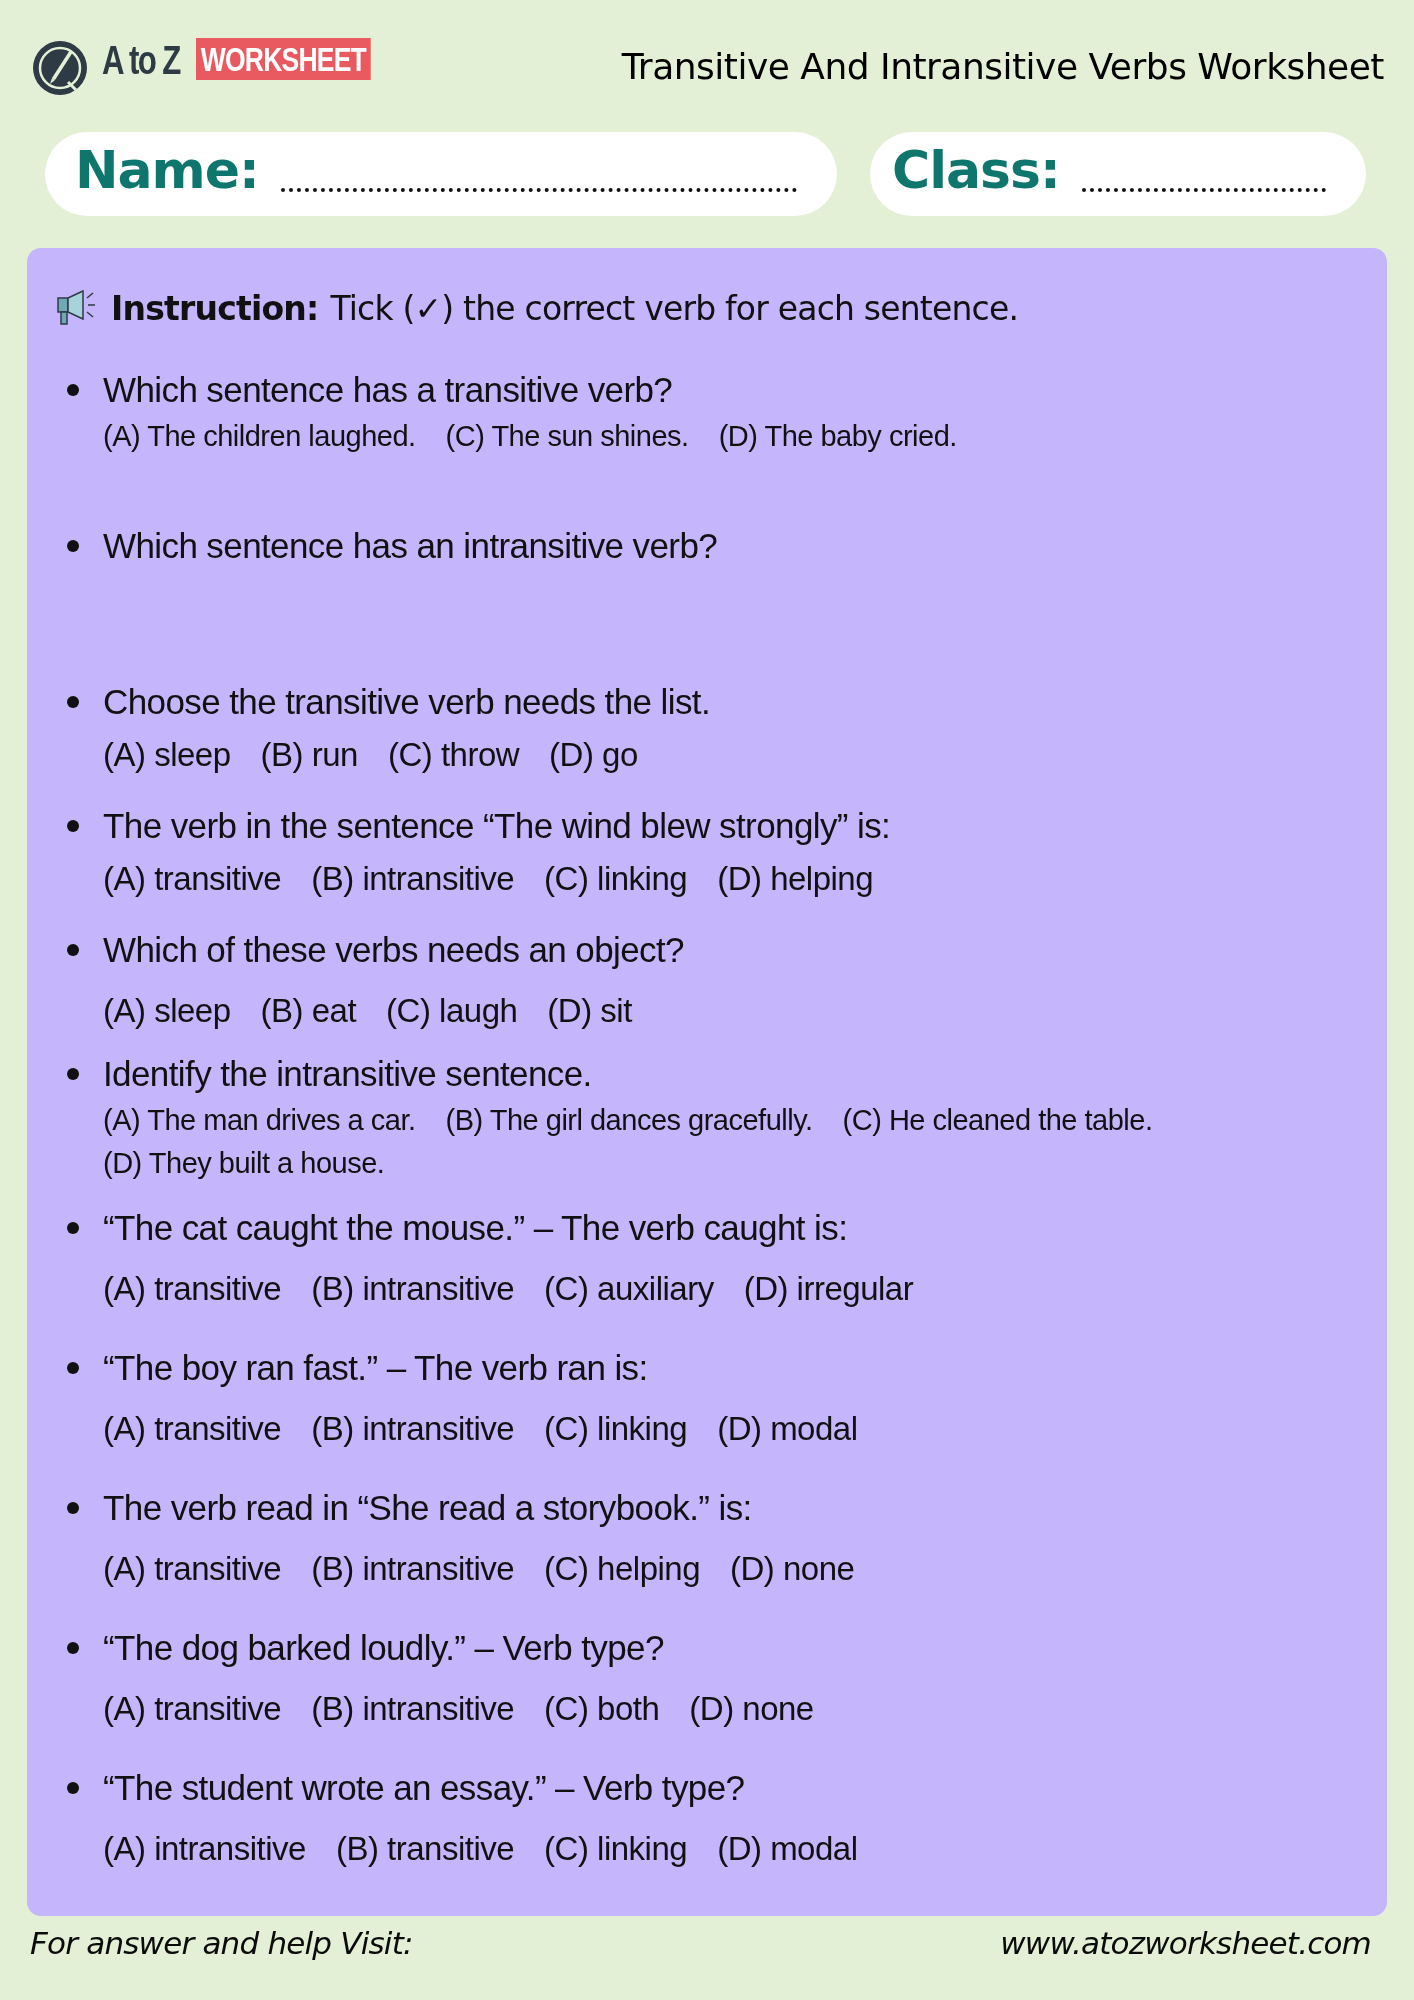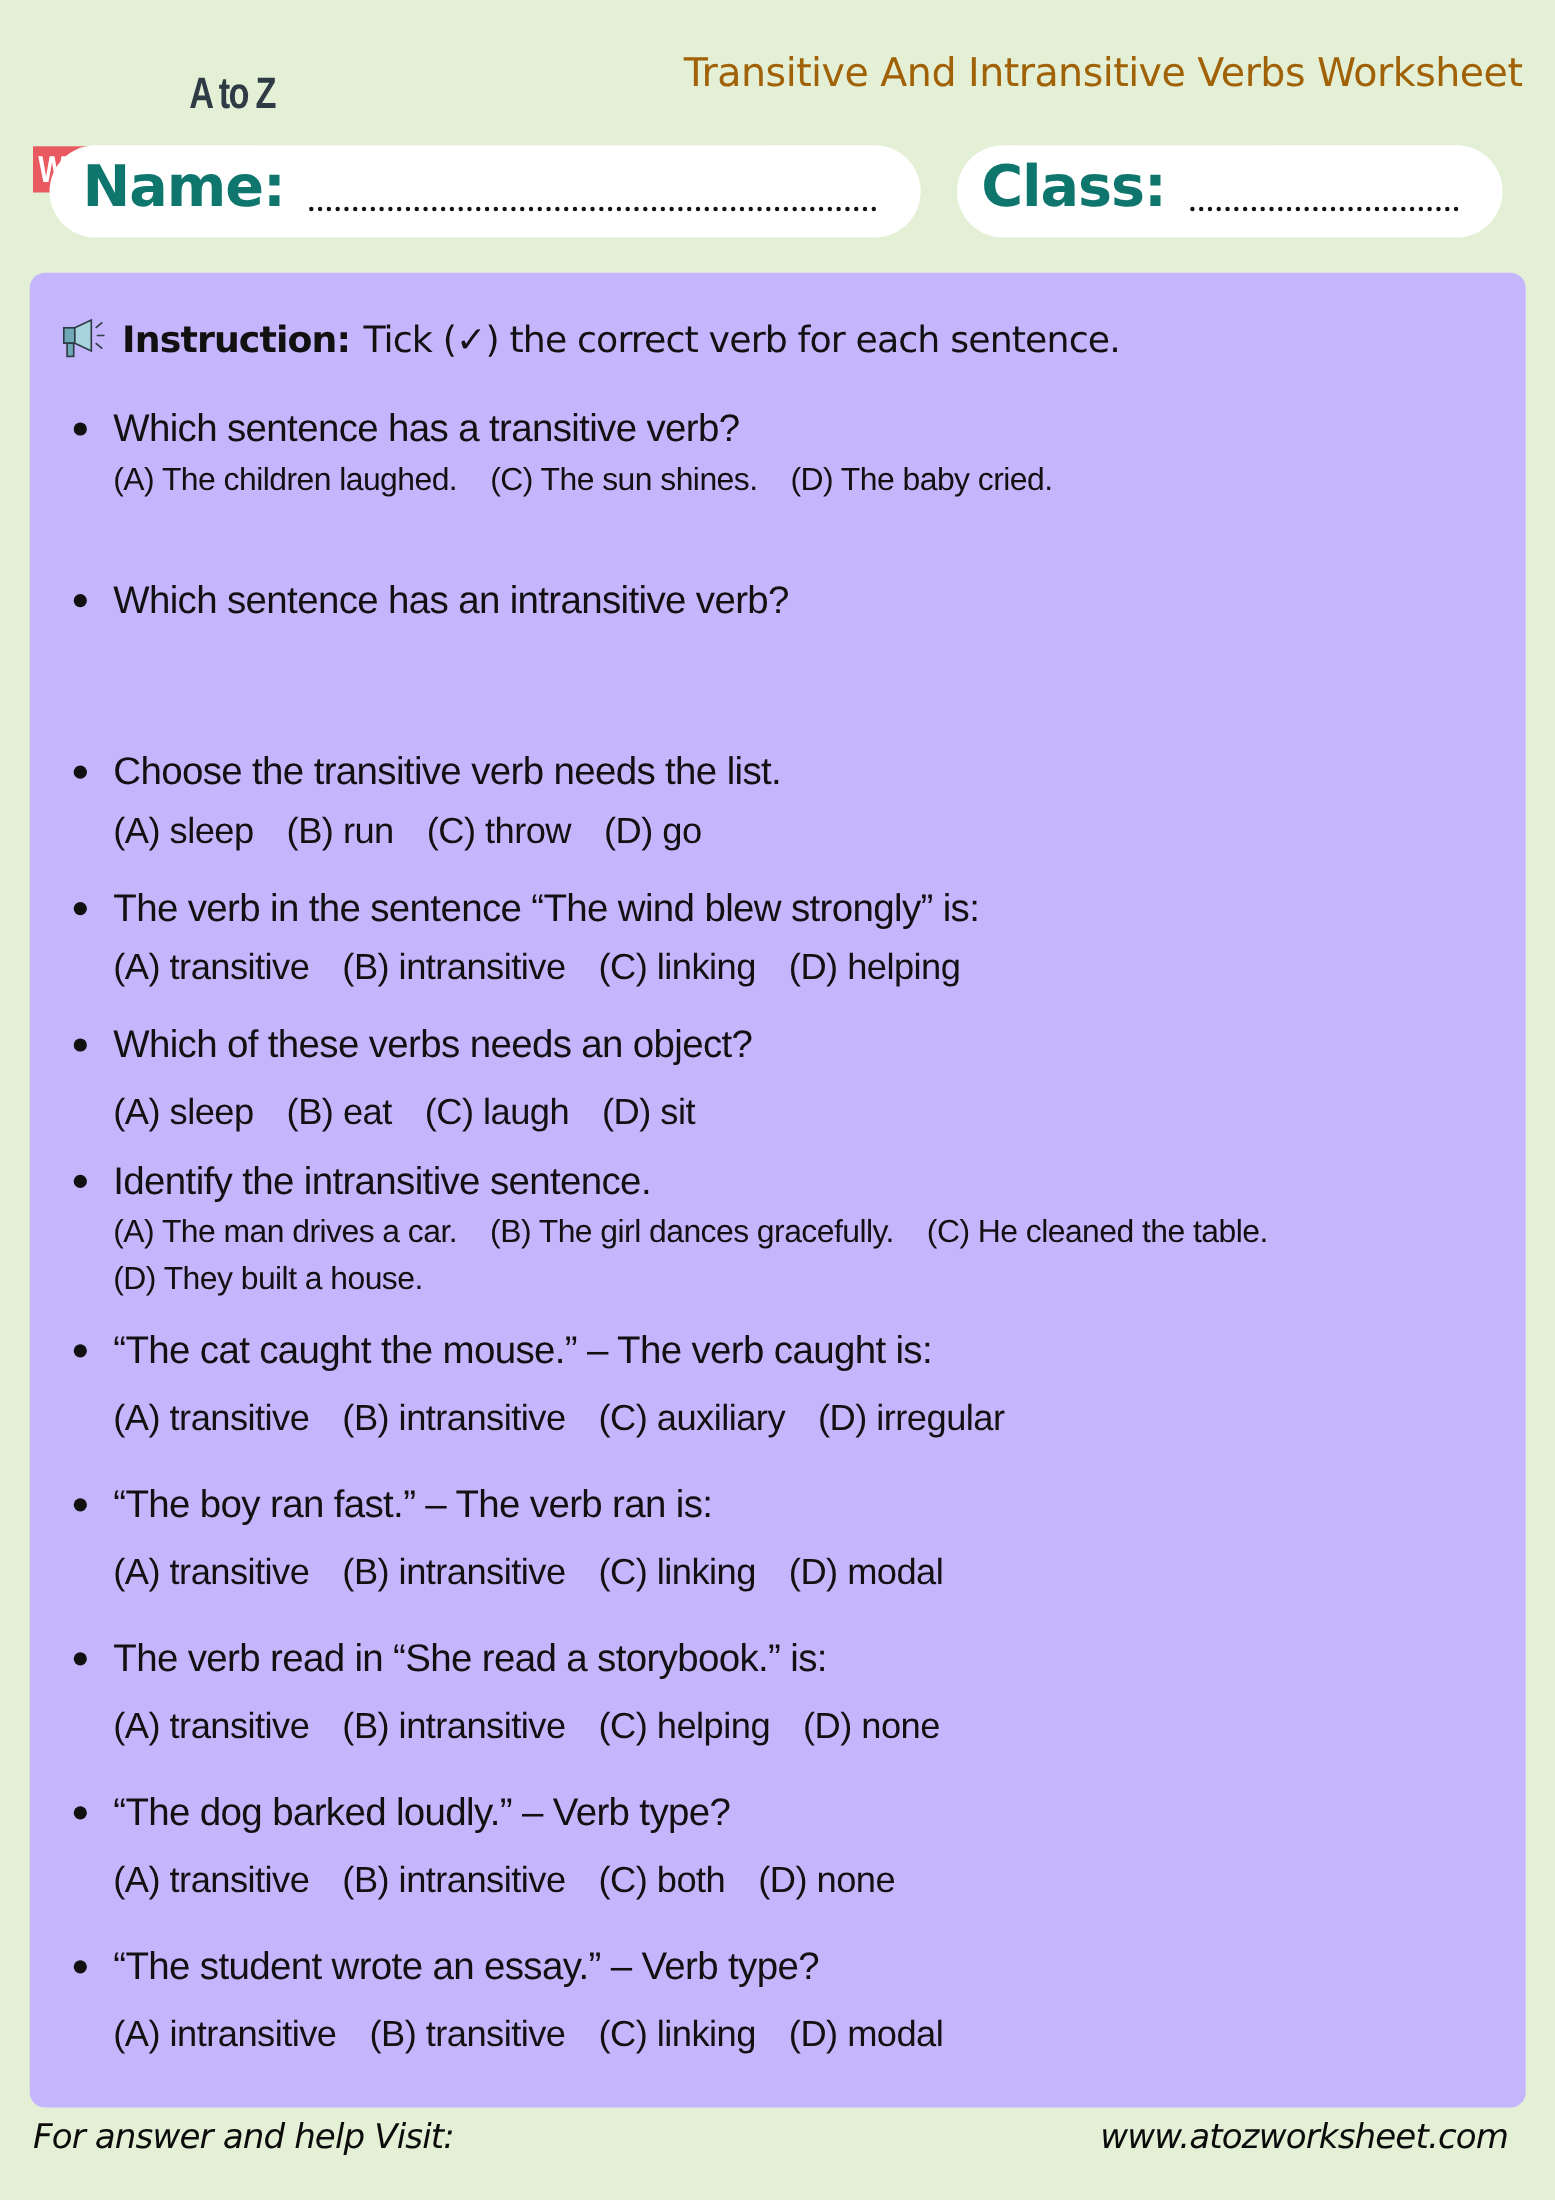--- a/index.html
+++ b/index.html
@@ -9,37 +9,37 @@
       font-family: "Liberation Sans", sans-serif;
       color: #111;
       position: relative;
       overflow: hidden;
     }
     .header {
       position: absolute; left: 0; top: 0; width: 1414px; height: 130px;
     }
     .logo {
       position: absolute; left: 30px; top: 38px; height: 62px;
-      display: flex; align-items: flex-end; gap: 25px; flex-direction: column;
+      display: flex; align-items: flex-start; gap: 12px;
     }
     .logo-mark { width: 60px; height: 60px; }
     .logo-atoz {
       font-family: "Liberation Sans", sans-serif; font-weight: bold;
       font-size: 40px; color: #2f3b44; letter-spacing: -2px;
       transform: scaleX(0.78); transform-origin: left center; margin-right: -18px;
     }
     .logo-ws {
       background: #e85a5f; color: #fff; font-weight: bold; font-size: 34px;
       padding: 2px 6px; letter-spacing: -1px;
       transform: scaleX(0.78); transform-origin: left center;
       height: 42px; display: flex; align-items: center;
     }
     .title {
       position: absolute; right: 30px; top: 46px; font-size: 36px;
-      color: #a16207; font-family: "DejaVu Sans", sans-serif; letter-spacing: -0.5px;
+      color: #000000; font-family: "DejaVu Sans", sans-serif; letter-spacing: -0.5px;
     }
     .field {
       position: absolute; top: 132px; height: 84px; background: #fff;
       border-radius: 42px; display: flex; align-items: flex-end; padding: 0 40px 20px 30px;
     }
     .field-name { left: 45px; width: 792px; }
     .field-class { left: 870px; width: 496px; padding-left: 22px; }
     .field-label {
       font-weight: bold; font-size: 52px; color: #0f766e; margin-right: 22px;
       line-height: 1; font-family: "DejaVu Sans", sans-serif; letter-spacing: -1px;

